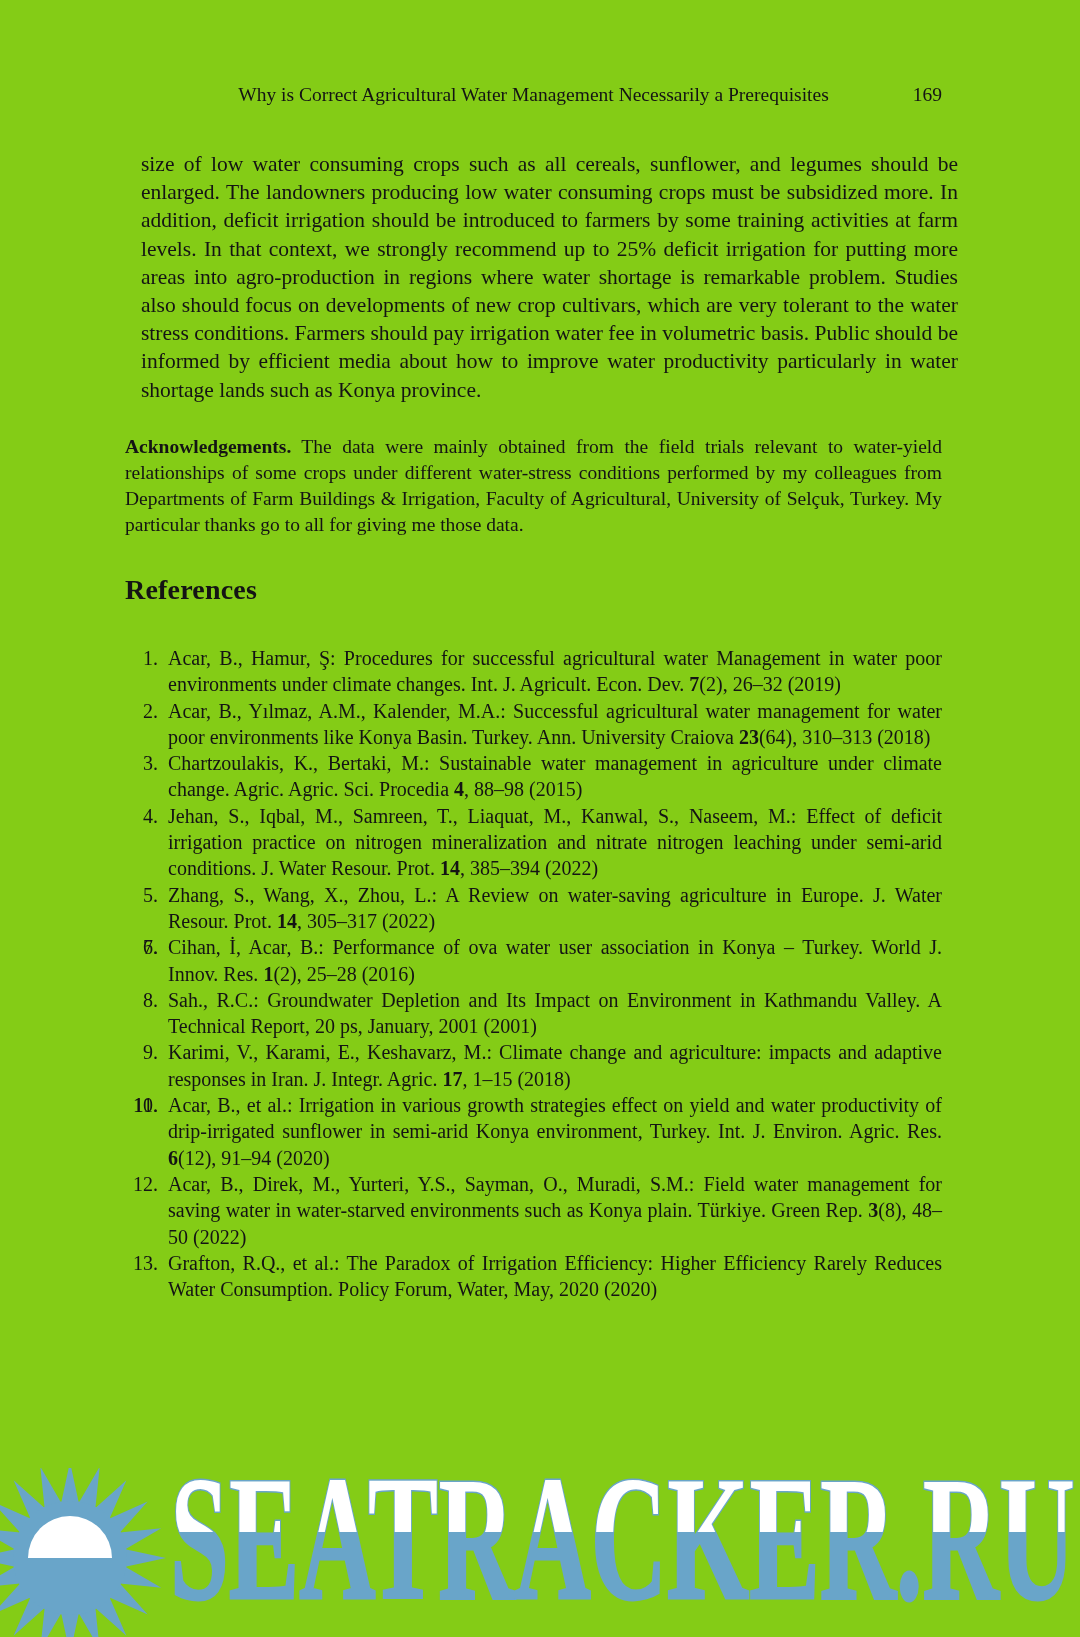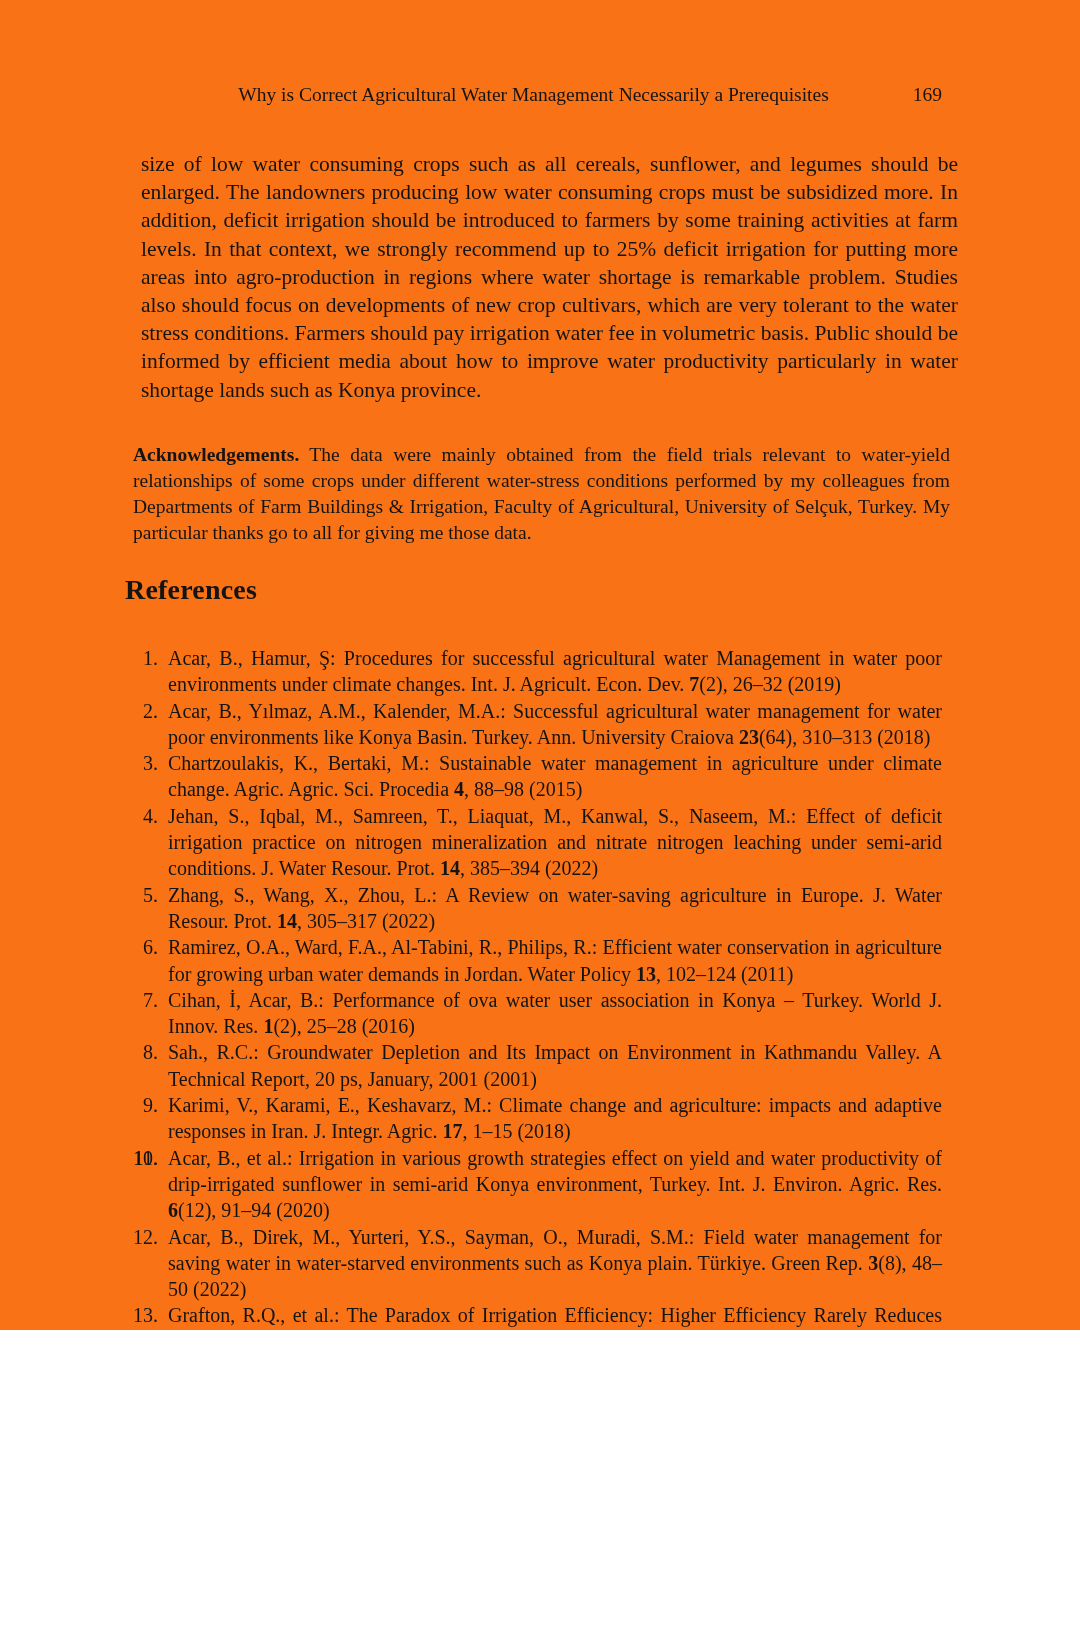--- a/index.html
+++ b/index.html
@@ -1,36 +1,36 @@
 <!DOCTYPE html>
 <html><head>
 <meta charset="utf-8">
 <style>
   html,body { margin:0; padding:0; background:#ffffff; }
   .page {
     position:relative;
-    width:1080px; height:1330px;
-    background:#f97316;
+    width:1080px; height:1637px;
+    background:#84cc16;
     overflow:hidden;
     font-family:"Liberation Serif", serif;
     color:#141414;
   }
   .running-header {
     position:absolute; top:84px; left:125px; width:817px;
     font-size:19.5px; line-height:22px;
   }
   .rh-title { display:block; text-align:center; }
   .rh-page { position:absolute; right:0; top:0;margin-left:15px; }
   .body-par {
     position:absolute; top:134px; left:125px; width:817px;
     margin:16px; font-size:21.5px; line-height:28.2px; text-align:justify;
   }
   .ack {
     position:absolute; top:434px; left:125px; width:817px;
-    margin:8px; font-size:19.5px; line-height:26px; text-align:justify;
+    margin:0; font-size:19.5px; line-height:26px; text-align:justify;
   }
   .ack-label { font-weight:bold; margin-right:10px; }
   .refs-heading {
     position:absolute; top:574px; left:125px; margin:0;
     font-size:28px; font-weight:bold; letter-spacing:0.2px;
   }
   .refs {
     position:absolute; top:645px; left:125px; width:817px;
     margin:0; padding:0; list-style:none;
     font-size:20px; line-height:26.3px;
@@ -66,21 +66,21 @@
   </p>
 
   <h1 class="refs-heading">References</h1>
 
   <ol class="refs">
       <li class="ref-item"><span class="ref-num">1.</span><span class="ref-body"><span>Acar, B., Hamur, Ş: Procedures for successful agricultural water Management in water poor environments under climate changes. Int. J. Agricult. Econ. Dev. </span><b>7</b><span>(2), 26–32 (2019)</span></span></li>
       <li class="ref-item"><span class="ref-num">2.</span><span class="ref-body"><span>Acar, B., Yılmaz, A.M., Kalender, M.A.: Successful agricultural water management for water poor environments like Konya Basin. Turkey. Ann. University Craiova </span><b>23</b><span>(64), 310–313 (2018)</span></span></li>
       <li class="ref-item"><span class="ref-num">3.</span><span class="ref-body"><span>Chartzoulakis, K., Bertaki, M.: Sustainable water management in agriculture under climate change. Agric. Agric. Sci. Procedia </span><b>4</b><span>, 88–98 (2015)</span></span></li>
       <li class="ref-item"><span class="ref-num">4.</span><span class="ref-body"><span>Jehan, S., Iqbal, M., Samreen, T., Liaquat, M., Kanwal, S., Naseem, M.: Effect of deficit irrigation practice on nitrogen mineralization and nitrate nitrogen leaching under semi-arid conditions. J. Water Resour. Prot. </span><b>14</b><span>, 385–394 (2022)</span></span></li>
       <li class="ref-item"><span class="ref-num">5.</span><span class="ref-body"><span>Zhang, S., Wang, X., Zhou, L.: A Review on water-saving agriculture in Europe. J. Water Resour. Prot. </span><b>14</b><span>, 305–317 (2022)</span></span></li>
-      <li class="ref-item"><span class="ref-num">6.</span><span class="ref-body"><span>Ramirez, O.A., Ward, F.A., Al-Tabini, R., Philips, R.: Efficient water conservation in agriculture for growing urban water demands in Jordan. Water Policy </span><b>13</b><span>, 102–124 (2011)</span></span></li>
+      <li class="ref-item"><span class="ref-num">6.</span></li>
       <li class="ref-item"><span class="ref-num">7.</span><span class="ref-body"><span>Cihan, İ, Acar, B.: Performance of ova water user association in Konya – Turkey. World J. Innov. Res. </span><b>1</b><span>(2), 25–28 (2016)</span></span></li>
       <li class="ref-item"><span class="ref-num">8.</span><span class="ref-body"><span>Sah., R.C.: Groundwater Depletion and Its Impact on Environment in Kathmandu Valley. A Technical Report, 20 ps, January, 2001 (2001)</span></span></li>
       <li class="ref-item"><span class="ref-num">9.</span><span class="ref-body"><span>Karimi, V., Karami, E., Keshavarz, M.: Climate change and agriculture: impacts and adaptive responses in Iran. J. Integr. Agric. </span><b>17</b><span>, 1–15 (2018)</span></span></li>
       <li class="ref-item"><span class="ref-num">10.</span></li>
       <li class="ref-item"><span class="ref-num">11.</span><span class="ref-body"><span>Acar, B., et al.: Irrigation in various growth strategies effect on yield and water productivity of drip-irrigated sunflower in semi-arid Konya environment, Turkey. Int. J. Environ. Agric. Res. </span><b>6</b><span>(12), 91–94 (2020)</span></span></li>
       <li class="ref-item"><span class="ref-num">12.</span><span class="ref-body"><span>Acar, B., Direk, M., Yurteri, Y.S., Sayman, O., Muradi, S.M.: Field water management for saving water in water-starved environments such as Konya plain. Türkiye. Green Rep. </span><b>3</b><span>(8), 48–50 (2022)</span></span></li>
       <li class="ref-item"><span class="ref-num">13.</span><span class="ref-body"><span>Grafton, R.Q., et al.: The Paradox of Irrigation Efficiency: Higher Efficiency Rarely Reduces Water Consumption. Policy Forum, Water, May, 2020 (2020)</span></span></li>
     </ol>
 
   <div class="watermark">

